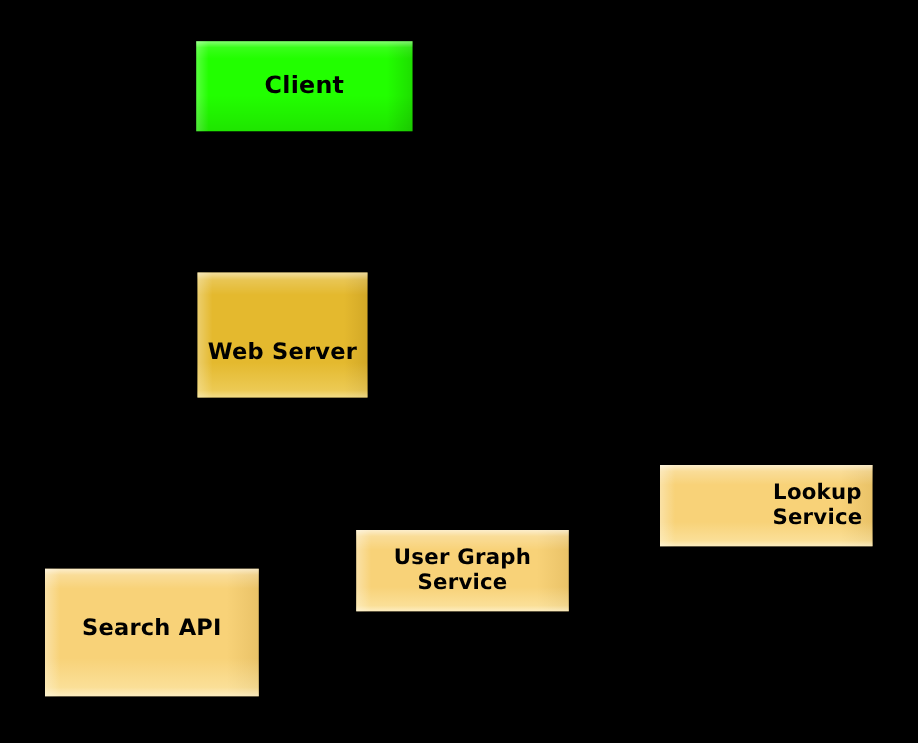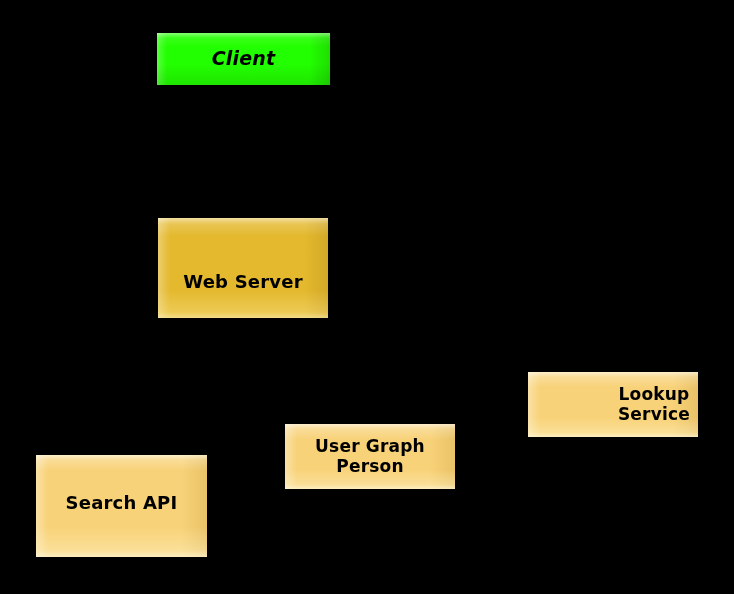--- a/index.html
+++ b/index.html
@@ -112,36 +112,36 @@
   
   .node.text-low   { justify-content: flex-end; padding-bottom: 12px; }
   .node.text-right { align-items: flex-end; padding-right: 8px; }
   .node.skew       { transform: perspective(900px) rotateY(0.6deg); }
 </style>
 </head>
 <body>
 
 <div id="canvas">
 
-  <div class="node green" style="left:157px; top:33px; width:173px; height:52px;font-style:italic;">
+  <div class="node green" style="left:157px; top:33px; width:173px; height:72px;">
     <span class="label" style="font-size:19px;">Client</span>
   </div>
 
-  <div class="node gold-dark text-low" style="left:158px; top:218px; width:170px; height:100px;">
+  <div class="node gold-dark text-low" style="left:158px; top:218px; width:136px; height:100px;">
     <span class="label" style="font-size:18px; margin-bottom:14px;">Web Server</span>
   </div>
 
   <div class="node gold-light text-right" style="left:528px; top:372px; width:170px; height:65px;">
     <span class="label" style="font-size:17px;">Lookup
 Service</span>
   </div>
 
   <div class="node gold-light" style="left:285px; top:424px; width:170px; height:65px;">
     <span class="label" style="font-size:17px;">User Graph
-Person</span>
+Service</span>
   </div>
 
 
   <div class="node gold-light text-low" style="left:36px; top:455px; width:171px; height:102px;">
     <span class="label" style="font-size:18px; margin-bottom:32px;">Search API</span>
   </div>
 
 </div>
 
 </body></html>

